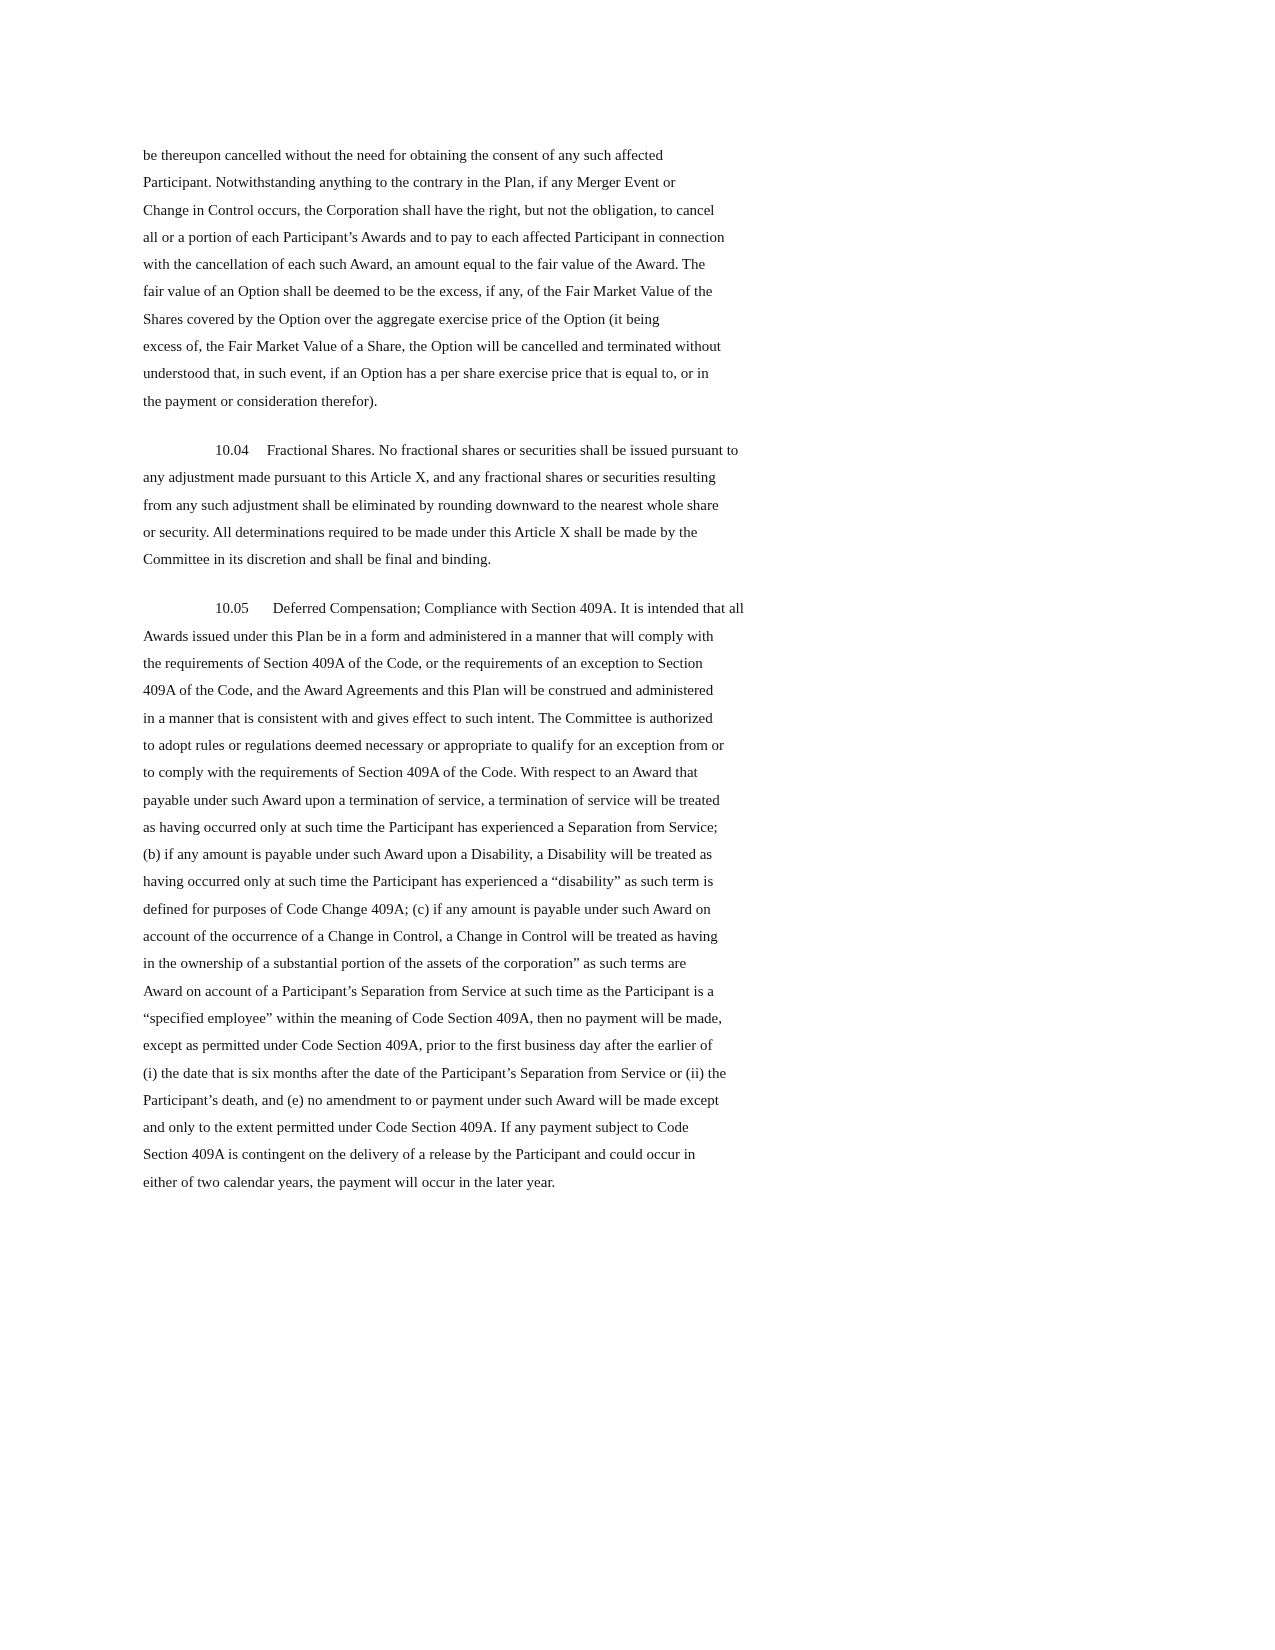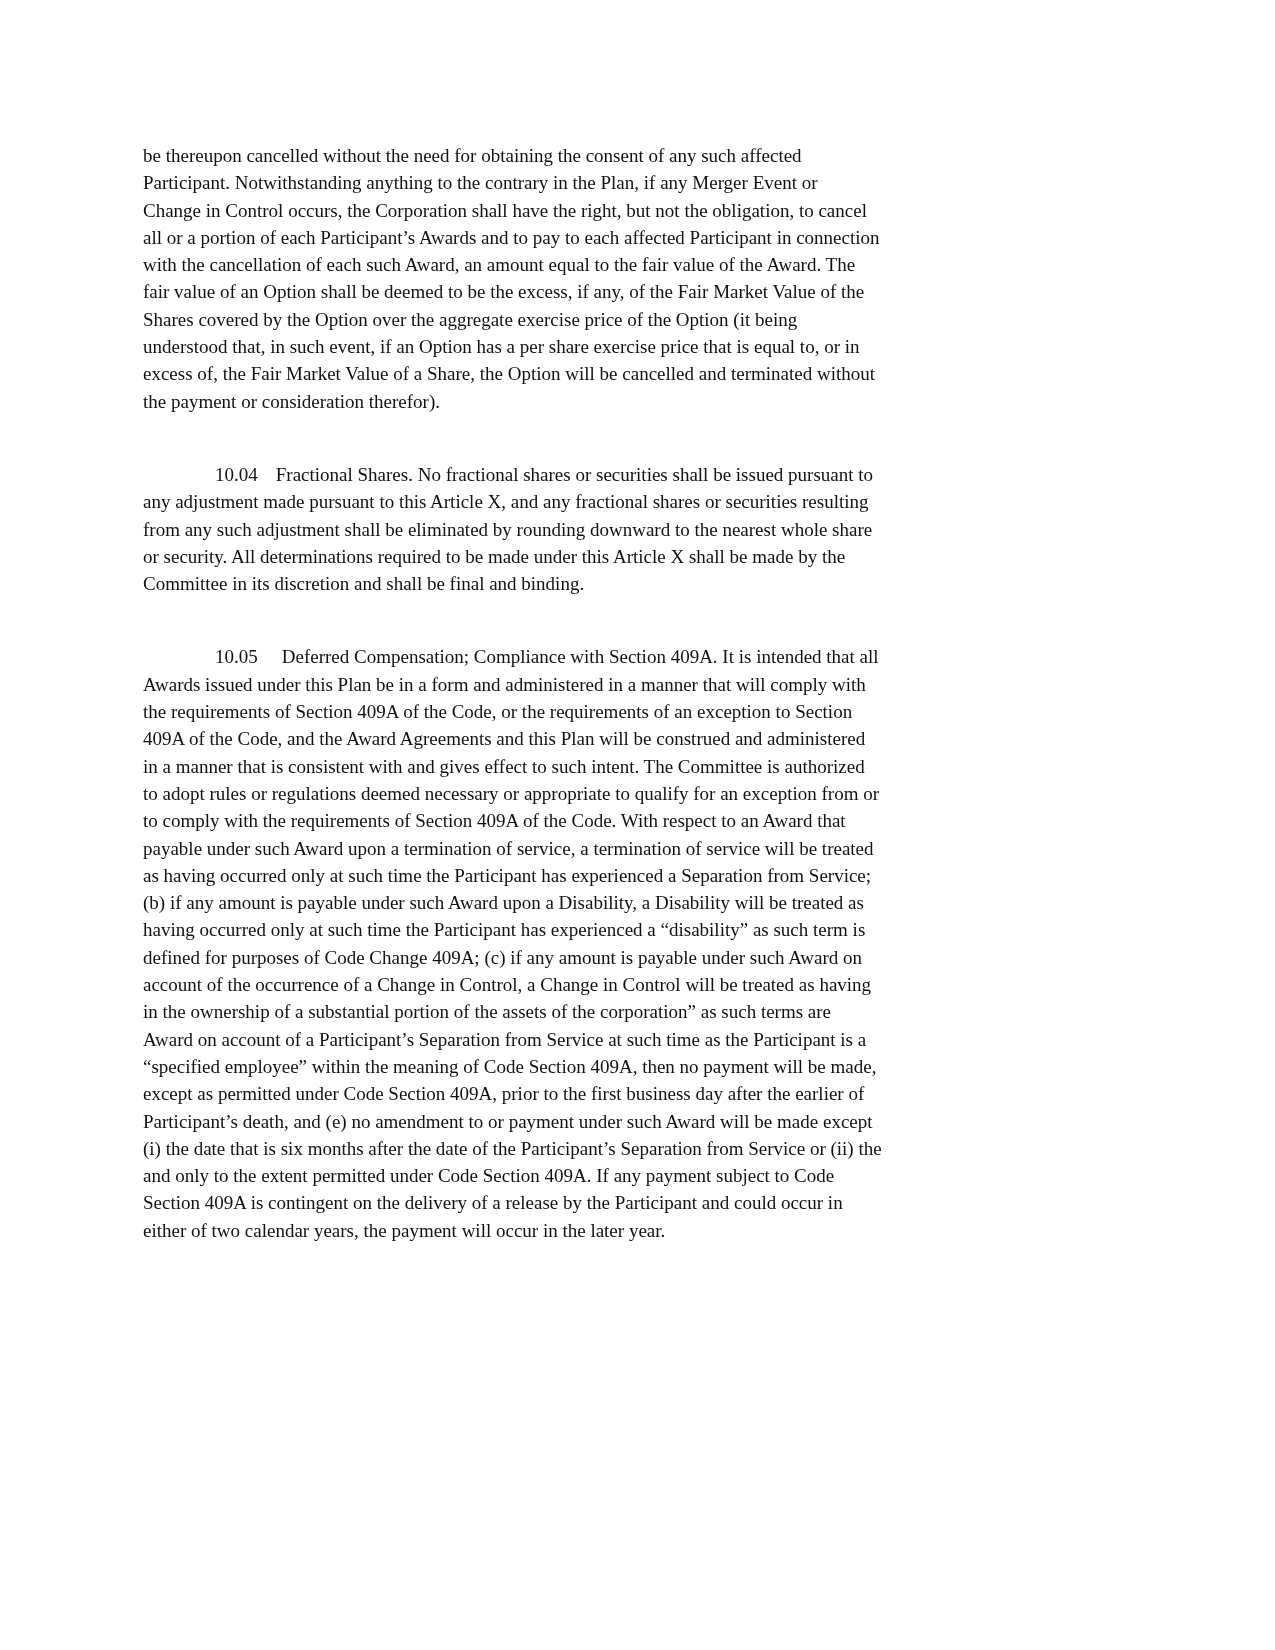--- a/index.html
+++ b/index.html
@@ -3,46 +3,46 @@
 <meta charset="utf-8">
 <style>
   html, body { margin: 0; padding: 0; background: #ffffff; }
   body { width: 1275px; height: 1650px; position: relative; overflow: hidden; }
   .page {
     position: absolute;
     left: 143px;
     top: 142px;
     width: 930px;
     font-family: "Liberation Serif", "DejaVu Serif", serif;
-    font-size: 19px;
+    font-size: 15px;
     line-height: 27.3px;
     color: #111111;
   }
   .para { margin: 0 0 22px 0; text-align: left; }
   .line { display: block; white-space: nowrap; }
   .indent { display: inline-block; width: 72px; }
-  .num { display: inline-block; margin-top: 24px; }
+  .num { display: inline-block; }
   .gap { display: inline-block; width: 18px; }
   .heading { text-underline-offset: 2px; }
 </style>
 </head>
 <body>
 
 <div class="page">
 
   <div class="para">
     <span class="line">be thereupon cancelled without the need for obtaining the consent of any such affected</span>
     <span class="line">Participant.  Notwithstanding anything to the contrary in the Plan, if any Merger Event or</span>
     <span class="line">Change in Control occurs, the Corporation shall have the right, but not the obligation, to cancel</span>
     <span class="line">all or a portion of each Participant’s Awards and to pay to each affected Participant in connection</span>
     <span class="line">with the cancellation of each such Award, an amount equal to the fair value of the Award.  The</span>
     <span class="line">fair value of an Option shall be deemed to be the excess, if any, of the Fair Market Value of the</span>
     <span class="line">Shares covered by the Option over the aggregate exercise price of the Option (it being</span>
+    <span class="line">excess of, the Fair Market Value of a Share, the Option will be cancelled and terminated without</span>
     <span class="line">understood that, in such event, if an Option has a per share exercise price that is equal to, or in</span>
-    <span class="line">excess of, the Fair Market Value of a Share, the Option will be cancelled and terminated without</span>
     <span class="line">the payment or consideration therefor).</span>
   </div>
 
   <div class="para">
     <span class="line"><span class="indent"></span><span class="num">10.04</span><span class="gap"></span><span class="heading">Fractional Shares</span><span>.  No fractional shares or securities shall be issued pursuant to</span></span>
     <span class="line">any adjustment made pursuant to this Article X, and any fractional shares or securities resulting</span>
     <span class="line">from any such adjustment shall be eliminated by rounding downward to the nearest whole share</span>
     <span class="line">or security.  All determinations required to be made under this Article X shall be made by the</span>
     <span class="line">Committee in its discretion and shall be final and binding.</span>
   </div>
@@ -58,20 +58,20 @@
     <span class="line">payable under such Award upon a termination of service, a termination of service will be treated</span>
     <span class="line">as having occurred only at such time the Participant has experienced a Separation from Service;</span>
     <span class="line">(b) if any amount is payable under such Award upon a Disability, a Disability will be treated as</span>
     <span class="line">having occurred only at such time the Participant has experienced a “disability” as such term is</span>
     <span class="line">defined for purposes of Code Change 409A; (c) if any amount is payable under such Award on</span>
     <span class="line">account of the occurrence of a Change in Control, a Change in Control will be treated as having</span>
     <span class="line">in the ownership of a substantial portion of the assets of the corporation” as such terms are</span>
     <span class="line">Award on account of a Participant’s Separation from Service at such time as the Participant is a</span>
     <span class="line">“specified employee” within the meaning of Code Section 409A, then no payment will be made,</span>
     <span class="line">except as permitted under Code Section 409A, prior to the first business day after the earlier of</span>
+    <span class="line">(i) the date that is six months after the date of the Participant’s Separation from Service or (ii) the</span>
     <span class="line">Participant’s death, and (e) no amendment to or payment under such Award will be made except</span>
-    <span class="line">(i) the date that is six months after the date of the Participant’s Separation from Service or (ii) the</span>
     <span class="line">and only to the extent permitted under Code Section 409A. If any payment subject to Code</span>
     <span class="line">Section 409A is contingent on the delivery of a release by the Participant and could occur in</span>
     <span class="line">either of two calendar years, the payment will occur in the later year.</span>
   </div>
 
 </div>
 
 </body></html>

